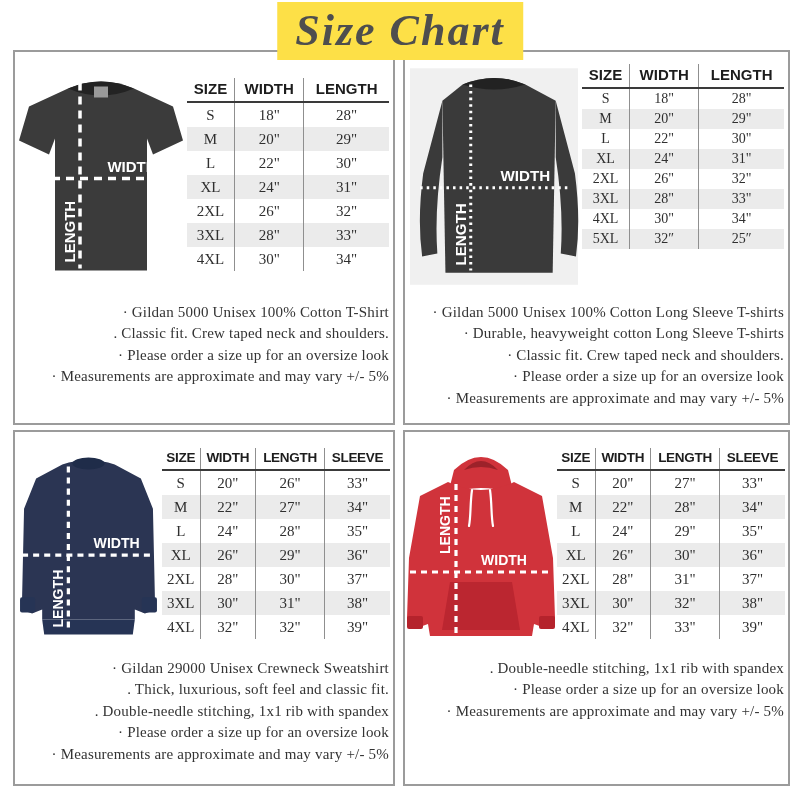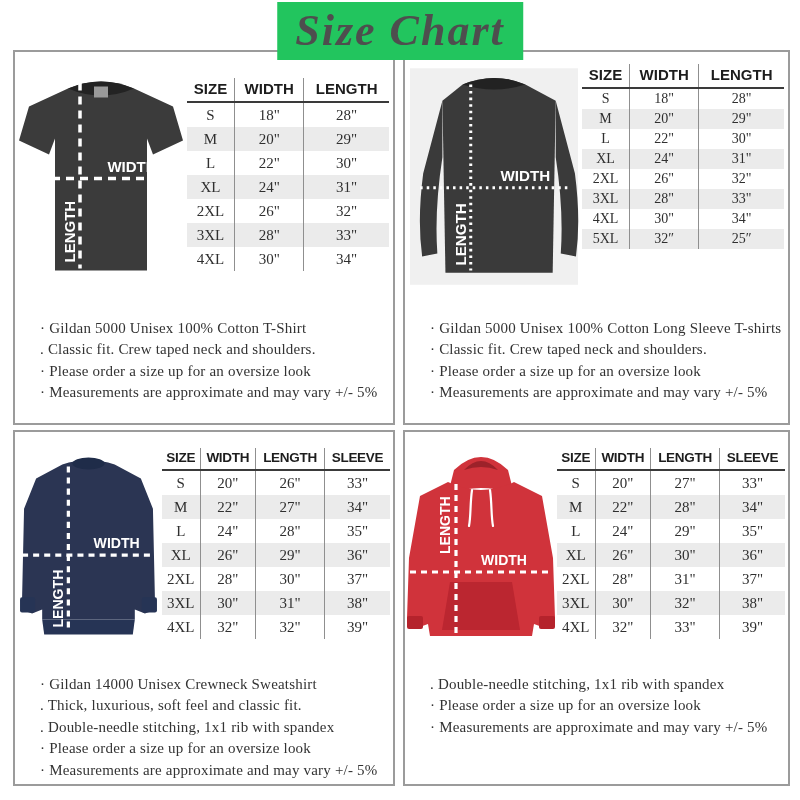--- a/index.html
+++ b/index.html
@@ -1,19 +1,19 @@
 <!DOCTYPE html>
 <html><head>
 <meta charset="utf-8">
 <style>
   html,body{margin:0;padding:0;background:#ffffff;}
   #canvas{position:relative;width:800px;height:800px;background:#ffffff;overflow:hidden;
           font-family:"Liberation Serif",serif;color:#333;}
   .title{position:absolute;top:2px;left:50%;transform:translateX(-50%);
-         background:#22c55e;padding:0 18px;z-index:5;
+         background:#fde047;padding:0 18px;z-index:5;
          font-family:"Liberation Serif",serif;font-style:italic;font-weight:700;
          font-size:44px;line-height:58px;color:#4e4e4e;letter-spacing:2px;white-space:nowrap;}
   .panel{position:absolute;border:2px solid #9b9b9b;background:#ffffff;box-sizing:border-box;
          display:flex;flex-direction:column;overflow:hidden;}
   #panel0{left:13px;top:50px;width:382px;height:375px;}
   #panel1{left:403px;top:50px;width:387px;height:375px;}
   #panel2{left:13px;top:430px;width:382px;height:356px;}
   #panel3{left:403px;top:430px;width:387px;height:356px;}
   .panel-top{display:flex;flex:0 0 auto;}
   #panel0 .panel-top,#panel1 .panel-top{height:242px;}
@@ -28,21 +28,21 @@
   #panel3 .table-wrap{margin-top:16px;}
   table.size-table{border-collapse:collapse;width:100%;color:#2f2f2f;}
   table.size-table th{font-family:"Liberation Sans",sans-serif;font-weight:700;font-size:15px;
       color:#1d1d1d;border-bottom:2px solid #3a3a3a;padding:2px 1px 4px;text-align:center;}
   table.size-table.cols-4 th{font-size:13.5px;letter-spacing:-0.3px;}
   table.size-table th+th, table.size-table td+td{border-left:1.5px solid #8f8f8f;}
   table.size-table td{text-align:center;font-size:15px;padding:3.5px 0;
       font-family:"Liberation Serif",serif;}
   table.size-table.rows-8 td{font-size:14px;padding:2px 0;}
   table.size-table tbody tr:nth-child(even){background:#ebebeb;}
-  ul.bullets{list-style:none;margin:16px;padding:5px 4px 0 9px;}
+  ul.bullets{list-style:none;margin:0;padding:5px 4px 0 9px;text-align:right;}
   ul.bullets li{font-family:"Liberation Serif",serif;font-size:15px;color:#333;
       margin:4.5px 0;white-space:nowrap;letter-spacing:0.2px;}
   .measure-text{font-family:"Liberation Sans",sans-serif;font-weight:700;fill:#ffffff;}
 </style>
 </head>
 <body>
 
 <div id="canvas">
 
   <div class="title">Size Chart</div>
@@ -185,20 +185,21 @@
                 <td>5XL</td>
                 <td>32″</td>
                 <td>25″</td>
               </tr>
             </tbody>
         </table>
       </div>
     </div>
     <ul class="bullets">
         <li>· Gildan 5000 Unisex 100% Cotton Long Sleeve T-shirts</li>
+        <li>· Durable, heavyweight cotton Long Sleeve T-shirts</li>
         <li>· Classic fit. Crew taped neck and shoulders.</li>
         <li>· Please order a size up for an oversize look</li>
         <li>· Measurements are approximate and may vary +/- 5%</li>
       </ul>
   </div>
 
   <div class="panel" id="panel2">
     <div class="panel-top">
       <div class="garment-wrap">
         <svg width="146" height="207" viewBox="0 0 145 205">
@@ -266,21 +267,21 @@
                 <td>4XL</td>
                 <td>32"</td>
                 <td>32"</td>
                 <td>39"</td>
               </tr>
             </tbody>
         </table>
       </div>
     </div>
     <ul class="bullets">
-        <li>· Gildan 14000 Unisex Crewneck Sweatshirt</li>
+        <li>· Gildan 29000 Unisex Crewneck Sweatshirt</li>
         <li>. Thick, luxurious, soft feel and classic fit.</li>
         <li>. Double-needle stitching, 1x1 rib with spandex</li>
         <li>· Please order a size up for an oversize look</li>
         <li>· Measurements are approximate and may vary +/- 5%</li>
       </ul>
   </div>
 
   <div class="panel" id="panel3">
     <div class="panel-top">
       <div class="garment-wrap">

